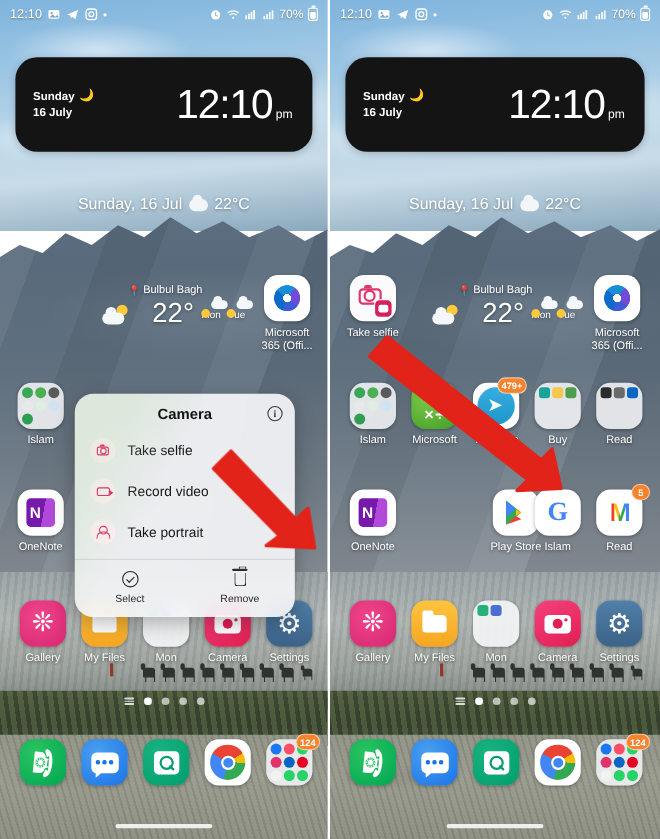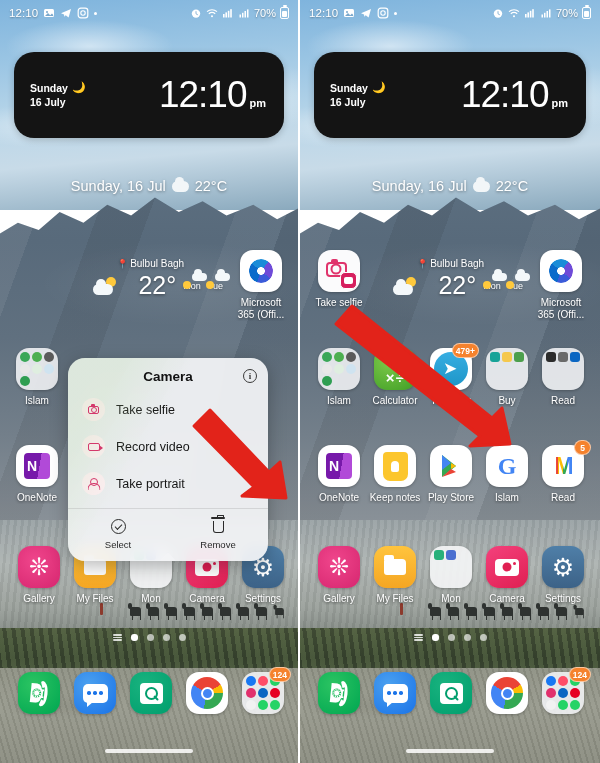--- a/index.html
+++ b/index.html
@@ -104,21 +104,21 @@
     display:flex; align-items:center; justify-content:space-between;
     padding: 0 18px 0 16px; z-index: 12;
     box-shadow: 0 2px 7px rgba(0,0,0,.20);
   }
   .cw-left { color:#fff; line-height:1.35; }
   .cw-day { font-size:10.5px; font-weight:bold; display:flex; align-items:center; gap:4px; }
   .cw-moon { color:#ffcf4d; font-size:11px; }
   .cw-date { font-size:10.5px; font-weight:bold; }
   .cw-right { display:flex; align-items:baseline; gap:3px; color:#fff; }
   .cw-time { font-size:37px; font-weight:300; letter-spacing:-1px; }
-  .cw-ampm { font-size:11px; font-weight:700; }
+  .cw-ampm { font-size:11px; font-weight:400; }
 
   
   .weather-line {
     position:absolute; left:0; right:0; top:178px; z-index: 12;
     text-align:center; color:#fff; font-size:14.5px;
     text-shadow: 0 1px 3px rgba(0,0,0,.4);
     display:flex; align-items:center; justify-content:center; gap:6px;
   }
   .wl-cloud {
     width:17px; height:11px; background:#f2f6f8; border-radius:7px; position:relative; display:inline-block;
@@ -757,21 +757,21 @@
     </div>
     <div class="app" style="left:66px; top:348px;">
       <div class="app-ic ic-calc">
         <div style="display:grid;grid-template-columns:1fr 1fr;gap:1px;">
             <span>+</span>
             <span>−</span>
             <span>×</span>
             <span>÷</span>
           </div>
       </div>
-      <div class="app-lb">Calculator</div>
+      <div class="app-lb">Microsoft</div>
     </div>
     <div class="app" style="left:122px; top:348px;">
       <div class="app-ic ic-tg">
         <span class="plane">➤</span>
         <span class="badge">479+</span>
       </div>
       <div class="app-lb">Telegram</div>
     </div>
     <div class="app" style="left:234px; top:348px;">
       <div class="app-ic folder sq">
@@ -801,27 +801,21 @@
       </div>
       <div class="app-lb">Buy</div>
     </div>
 
     <div class="app" style="left:10px; top:445px;">
       <div class="app-ic ic-onenote">
           <span class="n">N</span>
         </div>
       <div class="app-lb">OneNote</div>
     </div>
-    <div class="app" style="left:66px; top:445px;">
-      <div class="app-ic ic-keep">
-          <span class="bulb"></span>
-        </div>
-      <div class="app-lb">Keep notes</div>
-    </div>
-    <div class="app" style="left:122px; top:445px;">
+    <div class="app" style="left:140px; top:445px;">
       <div class="app-ic ic-play">
         <svg width="26" height="26" viewBox="0 0 26 26">
           <path d="M4 2l14 11L4 24z" fill="#34a853"></path>
           <path d="M4 2l9 8-9 7z" fill="#4285f4"></path>
           <path d="M13 10l5 3-5 3z" fill="#fbbc04"></path>
           <path d="M4 24l9-8 5 3z" fill="#ea4335"></path>
         </svg>
       </div>
       <div class="app-lb">Play Store</div>
     </div>

